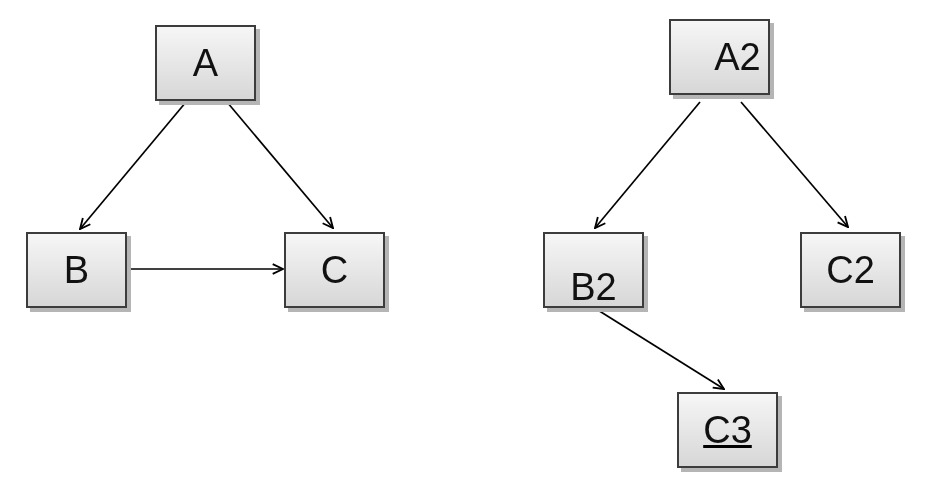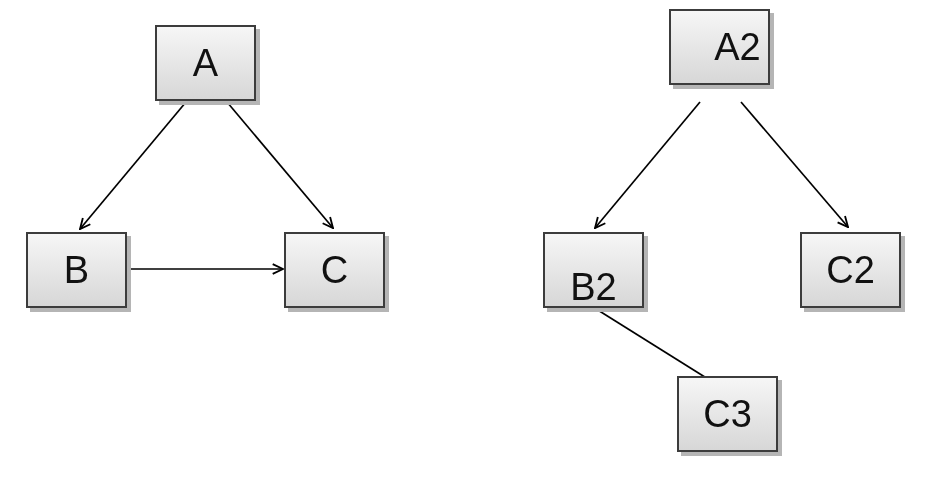--- a/index.html
+++ b/index.html
@@ -40,24 +40,24 @@
   .node-label {
     font-size: 38px;
     color: var(--label-color);
     line-height: 1;
     user-select: none;
   }
   
   .pos-a  { left: 155px; top: 25px;  }
   .pos-b  { left: 26px;  top: 232px; }
   .pos-c  { left: 284px; top: 232px; }
-  .pos-a2 { left: 669px; top: 9px; padding-left: 36px;  }
+  .pos-a2 { left: 669px; top: 19px; padding-left: 36px;  }
   .pos-b2 { left: 543px; top: 232px; align-items: flex-end; }
   .pos-c2 { left: 800px; top: 232px; }
-  .pos-c3 { left: 677px; top: 376px; }
+  .pos-c3 { left: 677px; top: 392px; text-decoration: underline; }
   .edge-line {
     stroke: var(--edge-color);
     stroke-width: 1.7;
     fill: none;
   }
 </style>
 </head>
 <body>
 
 <div class="canvas">

